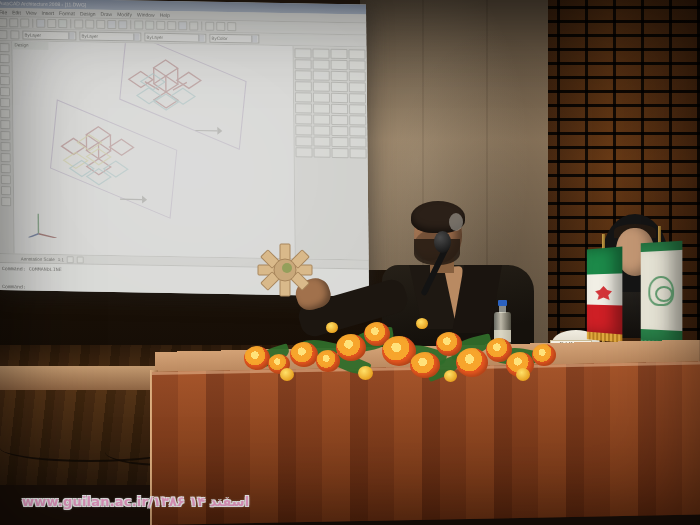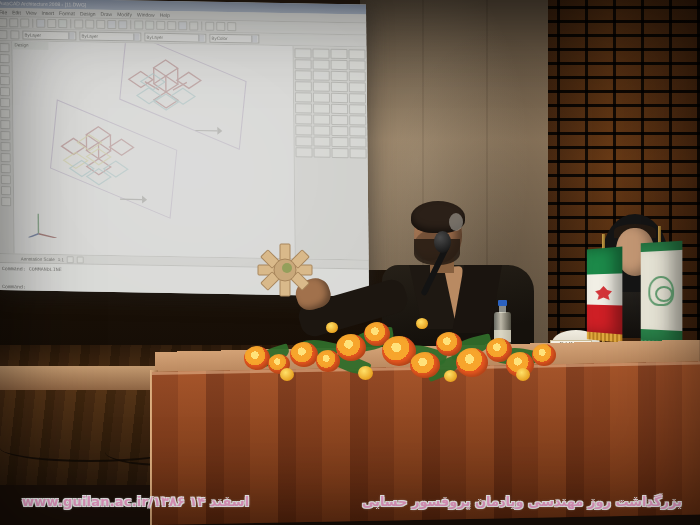--- a/index.html
+++ b/index.html
@@ -666,17 +666,16 @@
     <div class="bud" style="left:204px; top:58px; width:13px; height:12px;"></div>
     <div class="bud" style="left:276px; top:56px; width:14px; height:13px;"></div>
     <div class="bud" style="left:86px; top:10px; width:12px; height:11px;"></div>
     <div class="bud" style="left:176px; top:6px; width:12px; height:11px;"></div>
   </div>
 
   <div class="caption">
     <div class="cap-text cap-left">
       <span>www.guilan.ac.ir</span><span class="fa">/۱۳۸۶  ۱۴ اسفند</span>
     </div>
-    <div class="cap-text">بزرگداشت  روز مهندسی ویادمان پروفسور حسابی</div>
   </div>
 
   <div class="vignette"></div>
 </div>
 
 </body></html>

